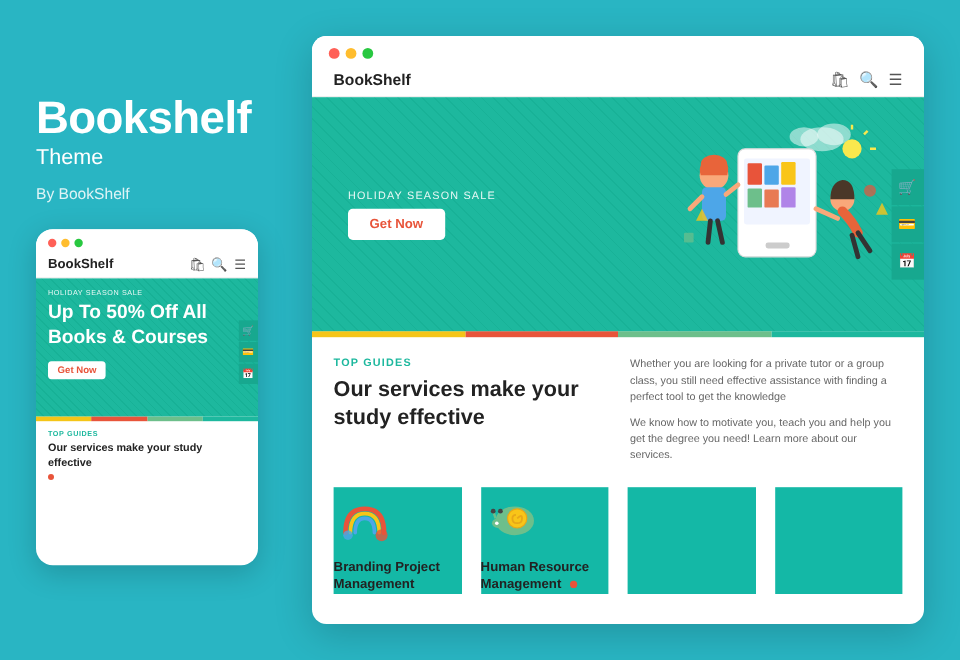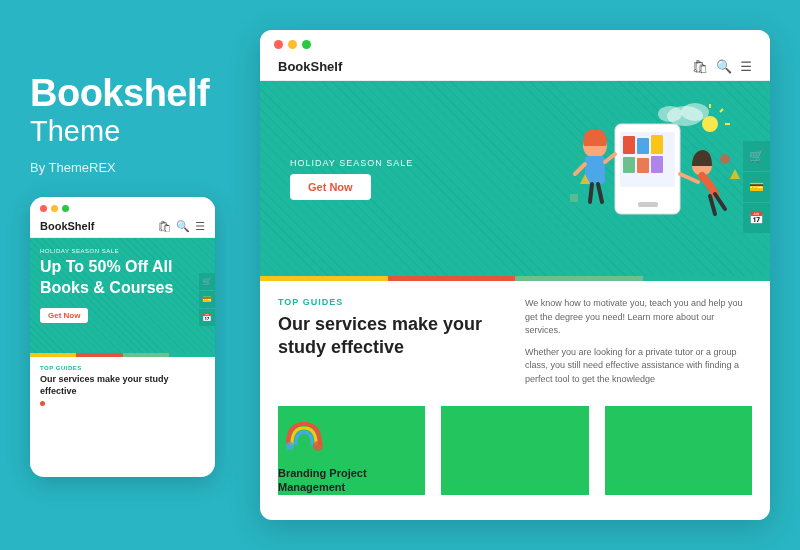--- a/index.html
+++ b/index.html
@@ -22,21 +22,21 @@
       padding-right: 10px;
     }
     .theme-title {
       font-size: 38px;
       font-weight: 800;
       color: #fff;
       line-height: 1.1;
       letter-spacing: -0.5px;
     }
     .theme-subtitle {
-      font-size: 29px;
+      font-size: 18px;
       font-weight: 400;
       color: #fff;
       margin-bottom: 12px;
     }
     .theme-author {
       font-size: 13px;
       color: rgba(255,255,255,0.85);
       margin-bottom: 22px;
     }
 
@@ -363,21 +363,21 @@
     }
 
     .desktop-cards {
       display: flex;
       gap: 16px;
       padding: 0 18px 12px;
       background: #fff;
     }
     .desktop-card {
       flex: 1;
-      background: #22c55e;
+      background: #14b8a6;
     }
     .desktop-card-icon {
       width: 52px;
       height: 52px;
       margin-bottom: 8px;
     }
     .desktop-card-title {
       font-size: 11px;
       font-weight: 700;
       color: #222;
@@ -392,21 +392,21 @@
       margin-left: 4px;
       vertical-align: middle;
     }
   </style>
 </head>
 <body>
 
 <div class="left-panel">
   <div class="theme-title">Bookshelf</div>
   <div class="theme-subtitle">Theme</div>
-  <div class="theme-author">By ThemeREX</div>
+  <div class="theme-author">By BookShelf</div>
 
   <div class="mobile-mockup">
     <div class="mobile-dots">
       <div class="mobile-dot red"></div>
       <div class="mobile-dot yellow"></div>
       <div class="mobile-dot green"></div>
     </div>
     <div class="mobile-nav">
       <span class="mobile-logo">BookShelf</span>
       <div class="mobile-nav-icons">
@@ -529,38 +529,61 @@
       <span></span>
       <span></span>
   </div>
 
   <div class="desktop-guides">
     <div class="desktop-guides-left">
       <div class="desktop-guides-label">TOP GUIDES</div>
       <div class="desktop-guides-title">Our services make your study effective</div>
     </div>
     <div class="desktop-guides-right">
+      <p class="desktop-guides-desc">Whether you are looking for a private tutor or a group class, you still need effective assistance with finding a perfect tool to get the knowledge</p>
       <p class="desktop-guides-desc">We know how to motivate you, teach you and help you get the degree you need! Learn more about our services.</p>
-      <p class="desktop-guides-desc">Whether you are looking for a private tutor or a group class, you still need effective assistance with finding a perfect tool to get the knowledge</p>
     </div>
   </div>
 
   <div class="desktop-cards">
 
     <div class="desktop-card">
       <div class="desktop-card-icon">
         <svg viewBox="0 0 52 52" xmlns="http://www.w3.org/2000/svg">
 
           <path d="M10 38 Q10 18 26 18 Q42 18 42 38" stroke="#e8543a" stroke-width="4" fill="none" stroke-linecap="round"></path>
           <path d="M14 38 Q14 22 26 22 Q38 22 38 38" stroke="#f9c518" stroke-width="3" fill="none" stroke-linecap="round"></path>
           <path d="M18 38 Q18 26 26 26 Q34 26 34 38" stroke="#4da6e8" stroke-width="3" fill="none" stroke-linecap="round"></path>
           <circle cx="40" cy="40" r="5" fill="#e8543a" opacity="0.8"></circle>
           <circle cx="12" cy="40" r="4" fill="#4da6e8" opacity="0.8"></circle>
         </svg>
       </div>
       <div class="desktop-card-title">Branding Project Management</div>
     </div>
 
+    <div class="desktop-card">
+      <div class="desktop-card-icon">
+        <svg viewBox="0 0 52 52" xmlns="http://www.w3.org/2000/svg">
+
+          <ellipse cx="28" cy="28" rx="16" ry="12" fill="#6dbf8b"></ellipse>
+
+          <circle cx="30" cy="26" r="8" fill="#f9c518" stroke="#e8a818" stroke-width="1"></circle>
+          <path d="M30 26 Q34 22 34 26 Q34 30 30 30 Q26 30 26 26 Q26 23 29 23" fill="none" stroke="#e8a818" stroke-width="1.5"></path>
+
+          <ellipse cx="14" cy="30" rx="5" ry="4" fill="#6dbf8b"></ellipse>
+          <line x1="12" y1="26" x2="10" y2="20" stroke="#6dbf8b" stroke-width="2"></line>
+          <line x1="16" y1="26" x2="16" y2="20" stroke="#6dbf8b" stroke-width="2"></line>
+          <circle cx="10" cy="20" r="2" fill="#444"></circle>
+          <circle cx="16" cy="20" r="2" fill="#444"></circle>
+
+          <circle cx="13" cy="30" r="1.5" fill="#fff"></circle>
+        </svg>
+      </div>
+      <div class="desktop-card-title">
+        <span>Human Resource Management</span>
+        <span class="desktop-card-dot"></span>
+      </div>
+    </div>
 
     <div class="desktop-card"></div>
     <div class="desktop-card"></div>
   </div>
 </div>
 
 </body></html>

